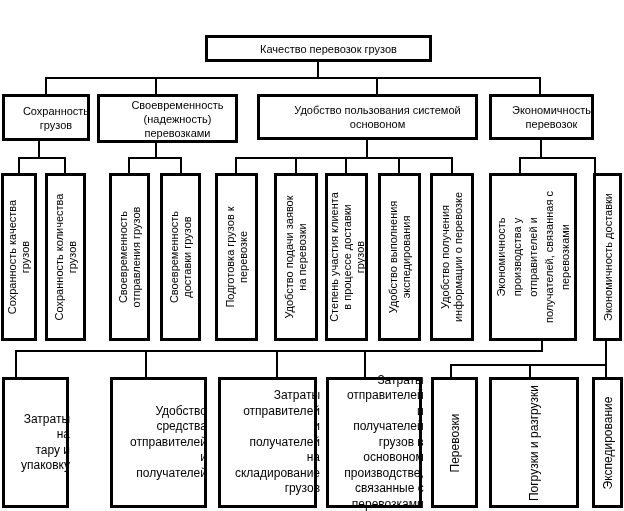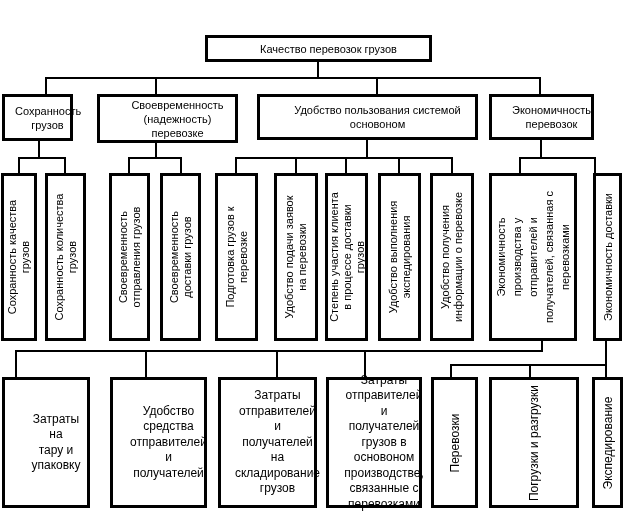--- a/index.html
+++ b/index.html
@@ -1,21 +1,21 @@
 <!DOCTYPE html>
 <html><head>
 <meta charset="utf-8">
 <style>
   html,body{margin:0;padding:0;background:#fff;}
   #canvas{position:relative;width:624px;height:511px;background:#fff;font-family:"Liberation Sans",sans-serif;color:#000;overflow:hidden;}
   .box{position:absolute;box-sizing:border-box;border:3px solid #000;background:#fff;display:flex;align-items:center;justify-content:center;text-align:center;}
   .lbl{white-space:pre-line;display:block;width:100%;padding-left:20px;}
   .l1{font-size:11px;line-height:14px;}
   .l2{font-size:11px;line-height:14px;}
-  .l4{font-size:12px;line-height:15.5px;}
+  .l4{font-size:12px;line-height:15.5px;text-align:right;}
   .vbox{position:absolute;box-sizing:border-box;border:3px solid #000;background:#fff;}
   .vlbl{position:absolute;left:50%;top:50%;transform:translate(-50%,-50%) rotate(-90deg);text-align:center;white-space:pre-line;font-size:11px;line-height:13px;}
   .vlbl.wide{line-height:16px;}
   .vlbl.b4{font-size:12px;}
   .ln{position:absolute;background:#000;}
 </style>
 </head>
 <body>
 
 <div id="canvas">
@@ -24,28 +24,28 @@
     <span class="lbl">Качество перевозок грузов</span>
   </div>
 
   <div class="ln" style="left:317px;top:62px;width:2px;height:15px"></div>
   <div class="ln" style="left:45px;top:77px;width:496px;height:2px"></div>
   <div class="ln" style="left:45px;top:79px;width:2px;height:15px"></div>
   <div class="ln" style="left:155px;top:79px;width:2px;height:15px"></div>
   <div class="ln" style="left:376px;top:79px;width:2px;height:15px"></div>
   <div class="ln" style="left:539px;top:79px;width:2px;height:15px"></div>
 
-  <div class="box l2" style="left:2px;top:94px;width:71px;height:47px">
+  <div class="box l2" style="left:2px;top:94px;width:88px;height:47px">
     <span class="lbl">Сохранность
 грузов</span>
   </div>
   <div class="box l2" style="left:97px;top:94px;width:141px;height:49px">
     <span class="lbl">Своевременность
 (надежность)
-перевозке</span>
+перевозками</span>
   </div>
   <div class="box l2" style="left:257px;top:94px;width:221px;height:46px">
     <span class="lbl">Удобство пользования системой
 основоном</span>
   </div>
   <div class="box l2" style="left:489px;top:94px;width:105px;height:46px">
     <span class="lbl">Экономичность
 перевозок</span>
   </div>
 
@@ -124,21 +124,21 @@
   <div class="ln" style="left:15px;top:350px;width:528px;height:2px"></div>
   <div class="ln" style="left:15px;top:352px;width:2px;height:25px"></div>
   <div class="ln" style="left:145px;top:352px;width:2px;height:25px"></div>
   <div class="ln" style="left:276px;top:352px;width:2px;height:25px"></div>
   <div class="ln" style="left:364px;top:352px;width:2px;height:25px"></div>
   <div class="ln" style="left:605px;top:341px;width:2px;height:36px"></div>
   <div class="ln" style="left:450px;top:364px;width:157px;height:2px"></div>
   <div class="ln" style="left:450px;top:366px;width:2px;height:11px"></div>
   <div class="ln" style="left:529px;top:366px;width:2px;height:11px"></div>
 
-  <div class="box l4" style="left:2px;top:377px;width:88px;height:131px">
+  <div class="box l4" style="left:2px;top:377px;width:67px;height:131px">
     <span class="lbl">Затраты на
 тару и
 упаковку</span>
   </div>
   <div class="box l4" style="left:110px;top:377px;width:97px;height:131px">
     <span class="lbl">Удобство
 средства
 отправителей
 и получателей</span>
   </div>

